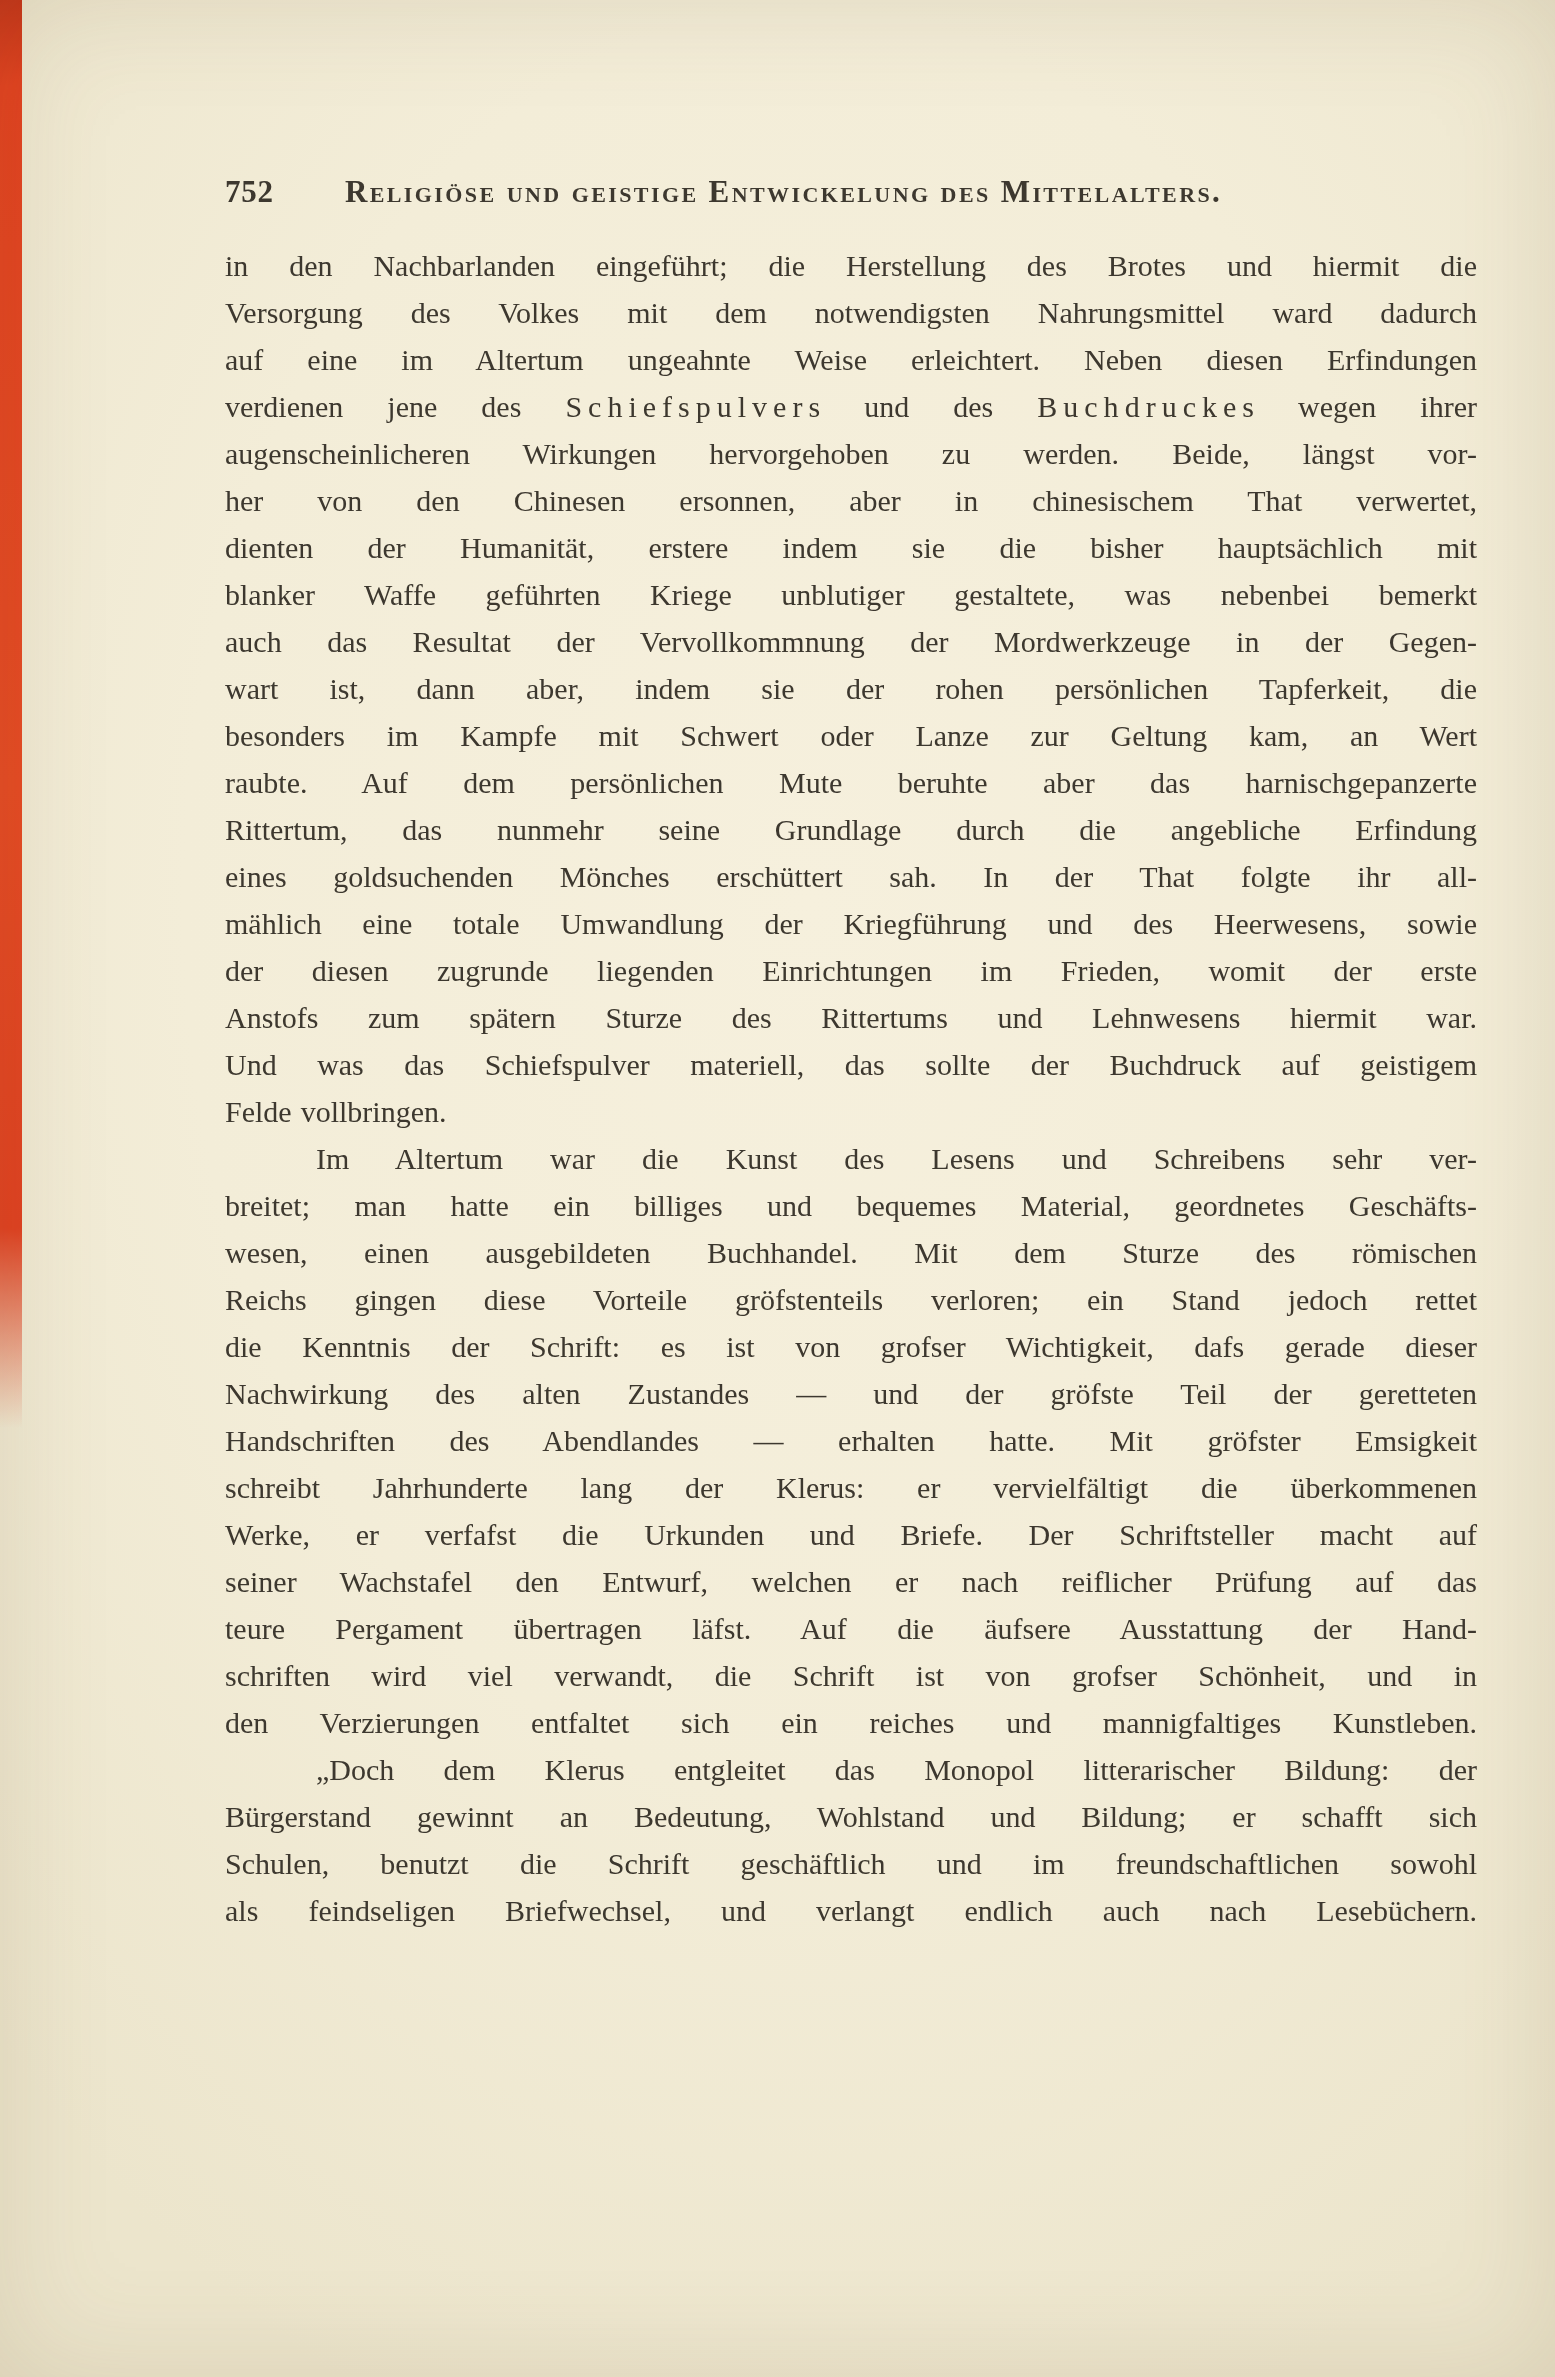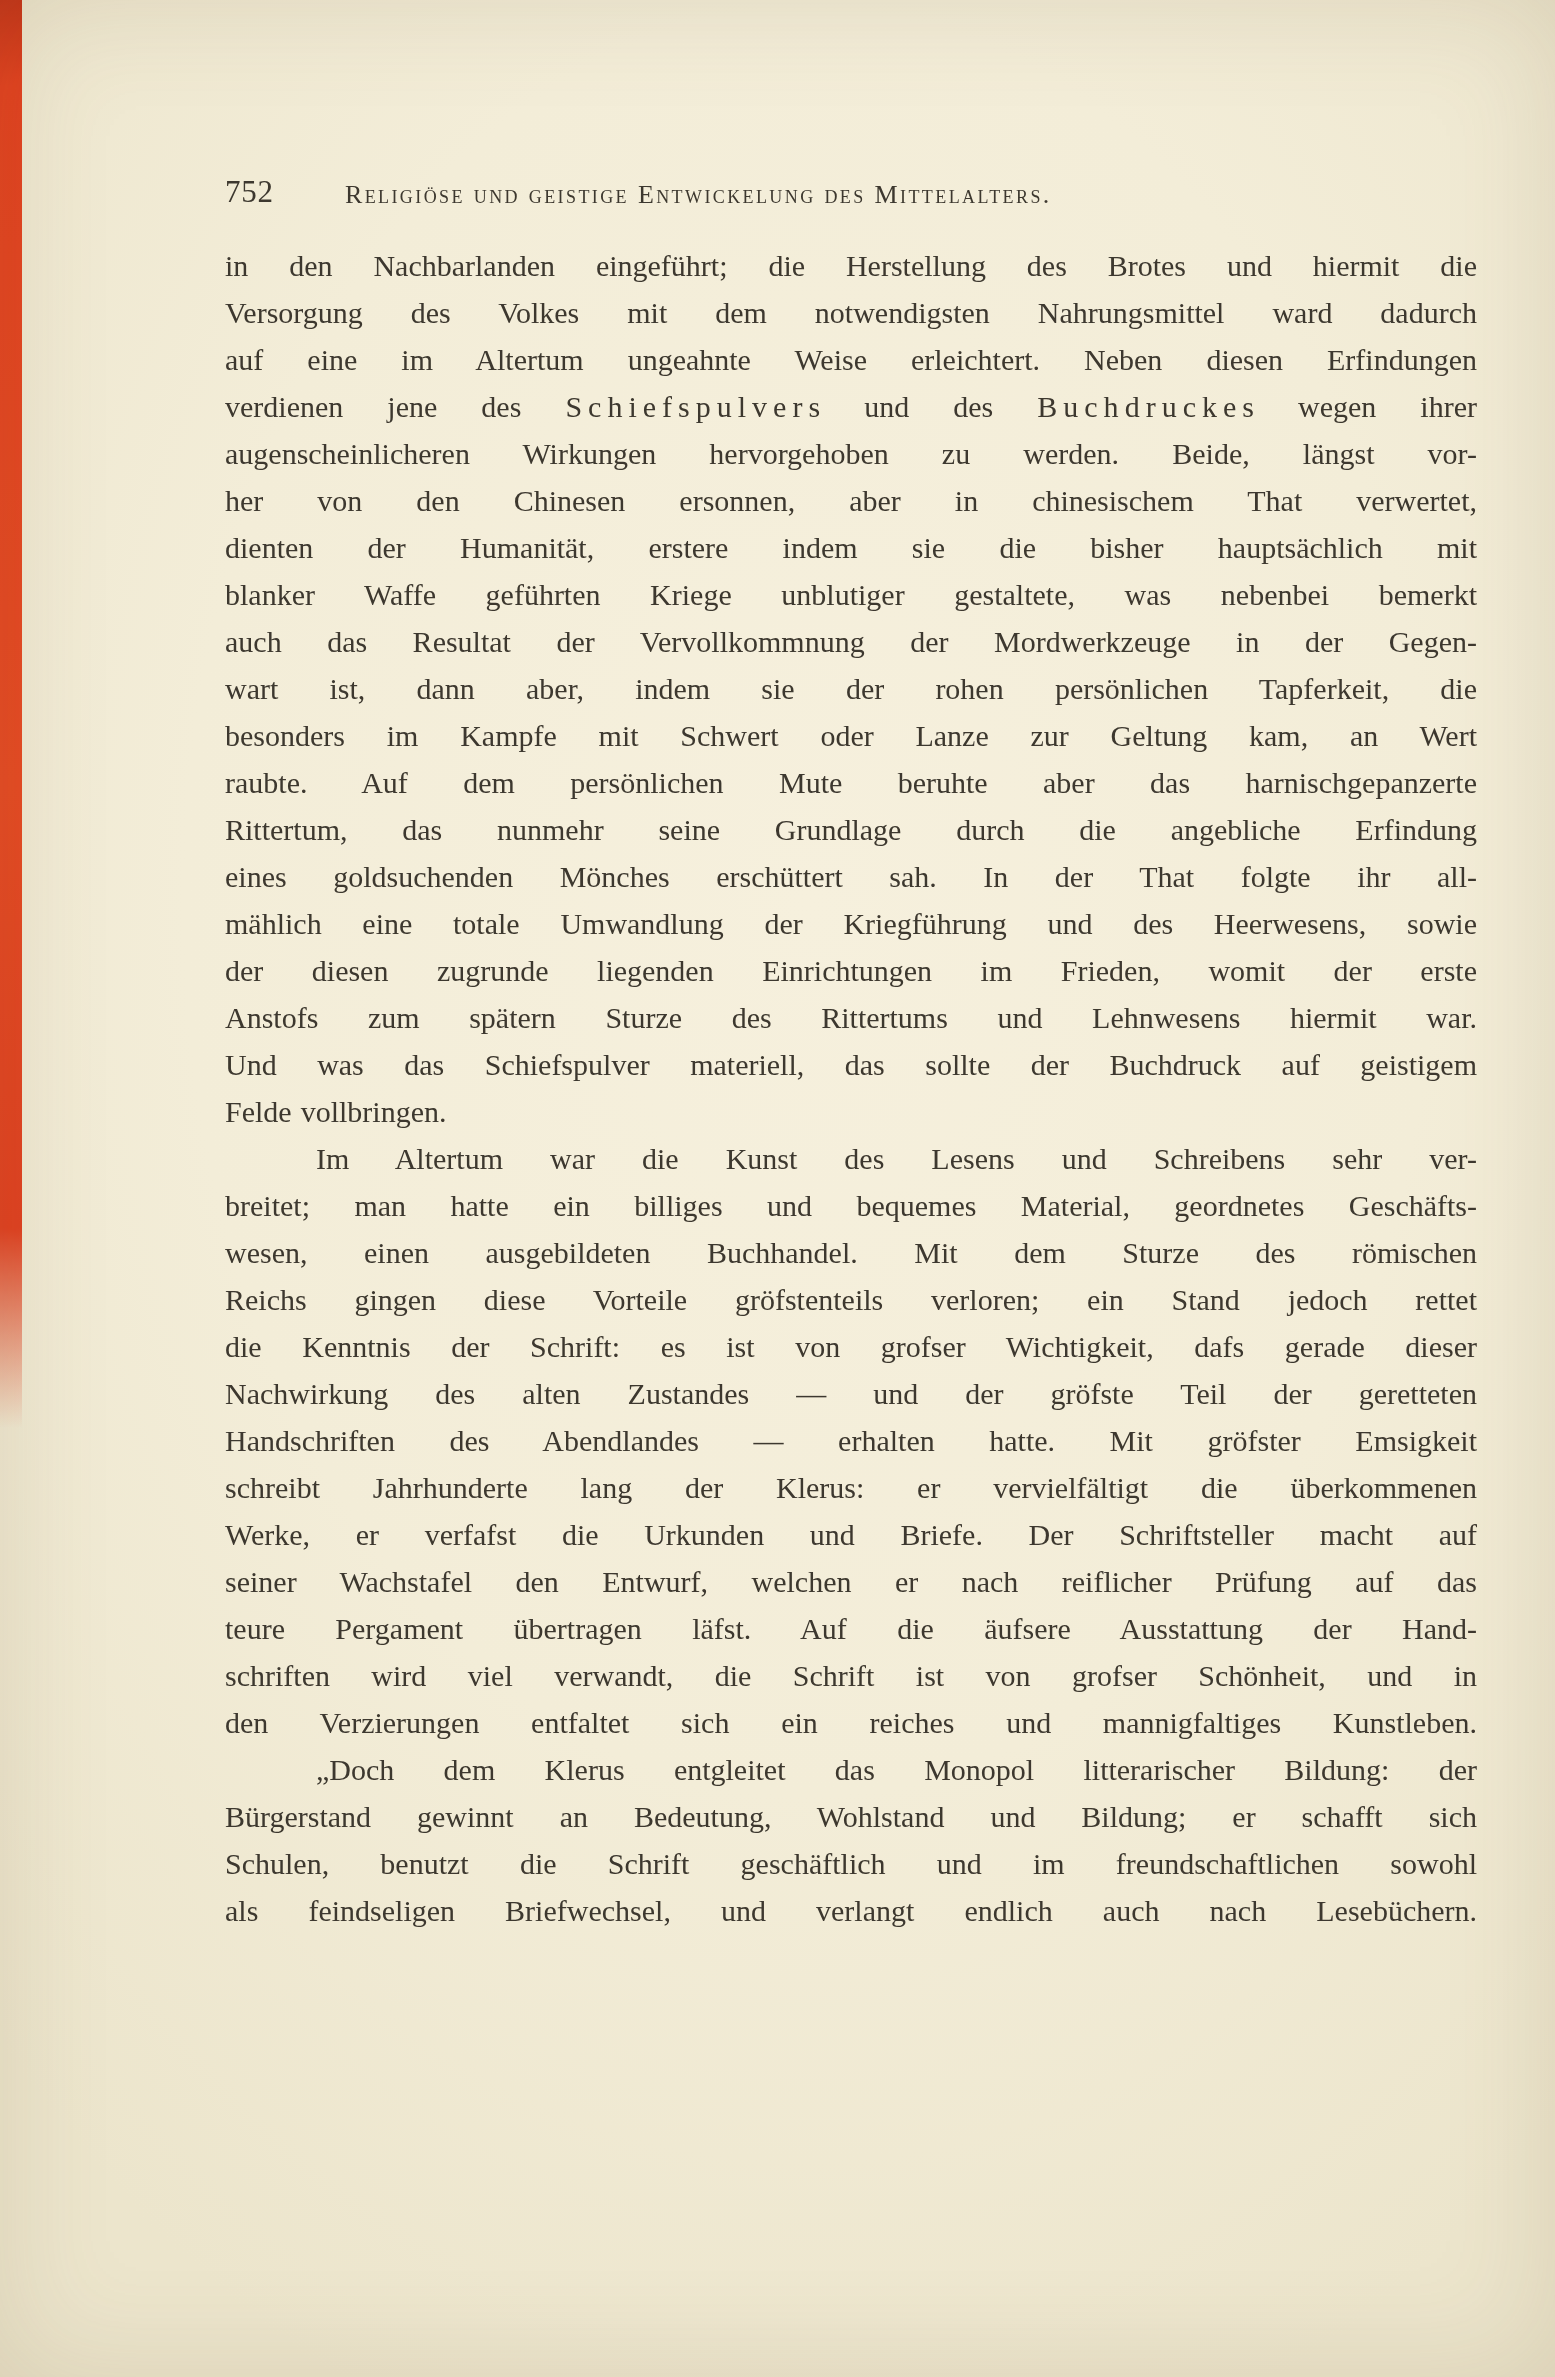--- a/index.html
+++ b/index.html
@@ -35,30 +35,31 @@
     pointer-events: none;
     box-shadow: inset 0 0 114px rgba(116, 96, 56, 0.16);
   }
 
   .running-header {
     position: absolute;
     left: 225px;
     right: 71px;
     top: 174px;
     display: flex;
-    align-items: flex-end;
+    align-items: flex-start;
+    font-weight: bold;
   }
   .pagenum {
     font-size: 31px;
     letter-spacing: 0.8px;
     margin-right: 71px;
   }
   .chapter {
     font-variant: small-caps;
-    font-size: 26px;
+    font-size: 31px;
     letter-spacing: 2.4px;
     white-space: nowrap;
   }
 
   .body-block {
     position: absolute;
     left: 225px;
     top: 242px;
     width: 1252px;
     font-size: 30px;

